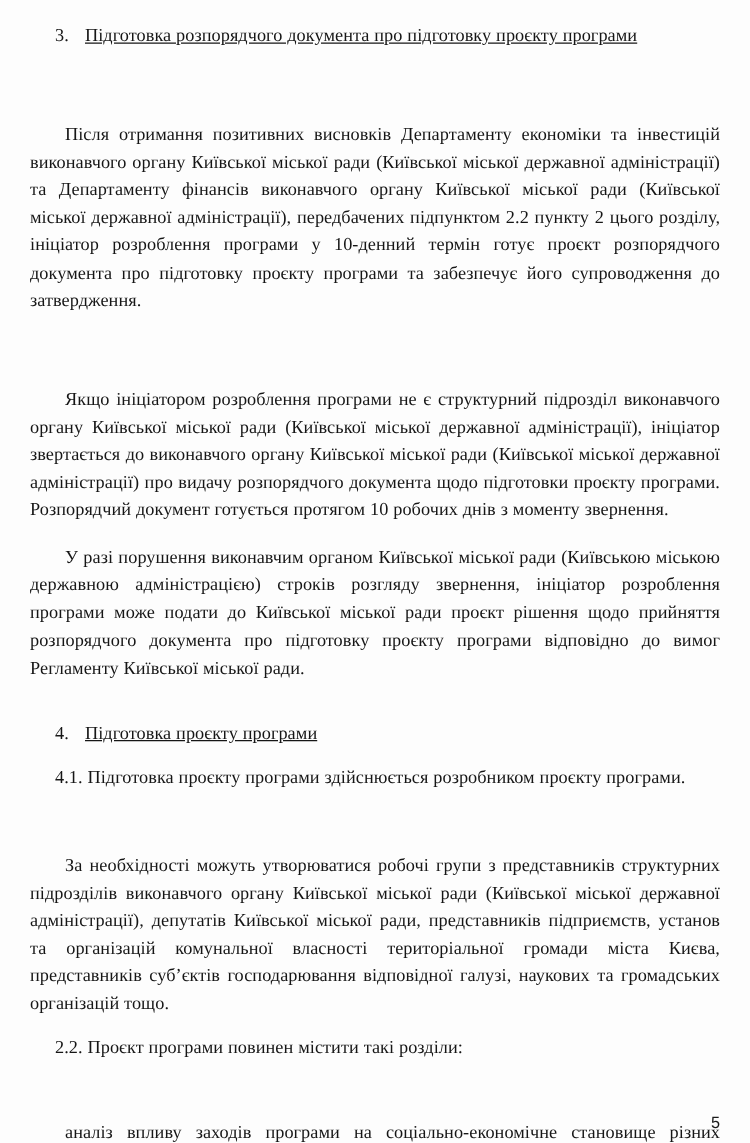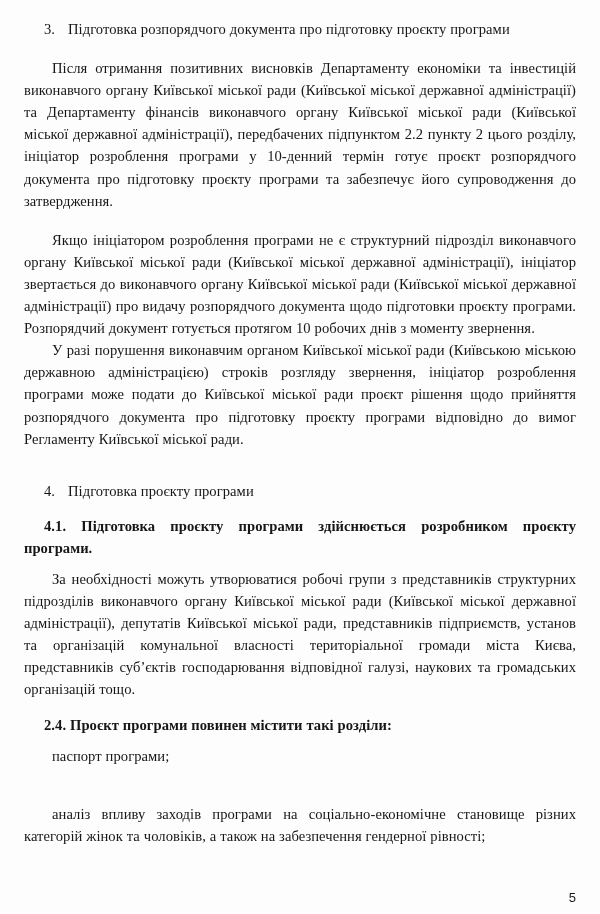--- a/index.html
+++ b/index.html
@@ -31,37 +31,38 @@
     letter-spacing: 0.05px;
     word-spacing: 0.2px;
     margin: 0;
   }
   
   .heading {
     text-align: left;
     text-indent: 0;
     padding-left: 20px;
     margin: 0;
+    text-decoration: underline;
   }
   .heading .num {
     display: inline-block;
     min-width: 24px;
   }
   
   .para {
     text-indent: 28px;
+    margin-top: 40px;
   }
   
   .tight {
-    margin-top: 0;
+    margin-top: 16px;
   }
   
   .subpara {
     text-indent: 20px;
-    font-weight: bold;
   }
   
   .item {
     text-indent: 28px;
   }
   .gap-lg { height: 17px; }
   .gap-md { height: 13px; }
   .gap-sm { height: 9px; }
   .page-number {
     position: absolute;
@@ -104,25 +105,24 @@
   <div class="gap-md"></div>
 
   <p class="block subpara">4.1. Підготовка проєкту програми здійснюється розробником проєкту програми.</p>
 
   <div class="gap-sm"></div>
 
   <p class="block para">За необхідності можуть утворюватися робочі групи з представників структурних підрозділів виконавчого органу Київської міської ради (Київської міської державної адміністрації), депутатів Київської міської ради, представників підприємств, установ та організацій комунальної власності територіальної громади міста Києва, представників суб’єктів господарювання відповідної галузі, наукових та громадських організацій тощо.</p>
 
   <div class="gap-md"></div>
 
-  <p class="block subpara">2.4. Проєкт програми повинен містити такі розділи:</p>
+  <p class="block subpara">2.2. Проєкт програми повинен містити такі розділи:</p>
 
   <div class="gap-sm"></div>
 
-  <p class="block item">паспорт програми;</p>
 
   <div class="gap-sm"></div>
 
 
   <div class="gap-sm"></div>
 
 
   <div class="gap-sm"></div>
 
 

